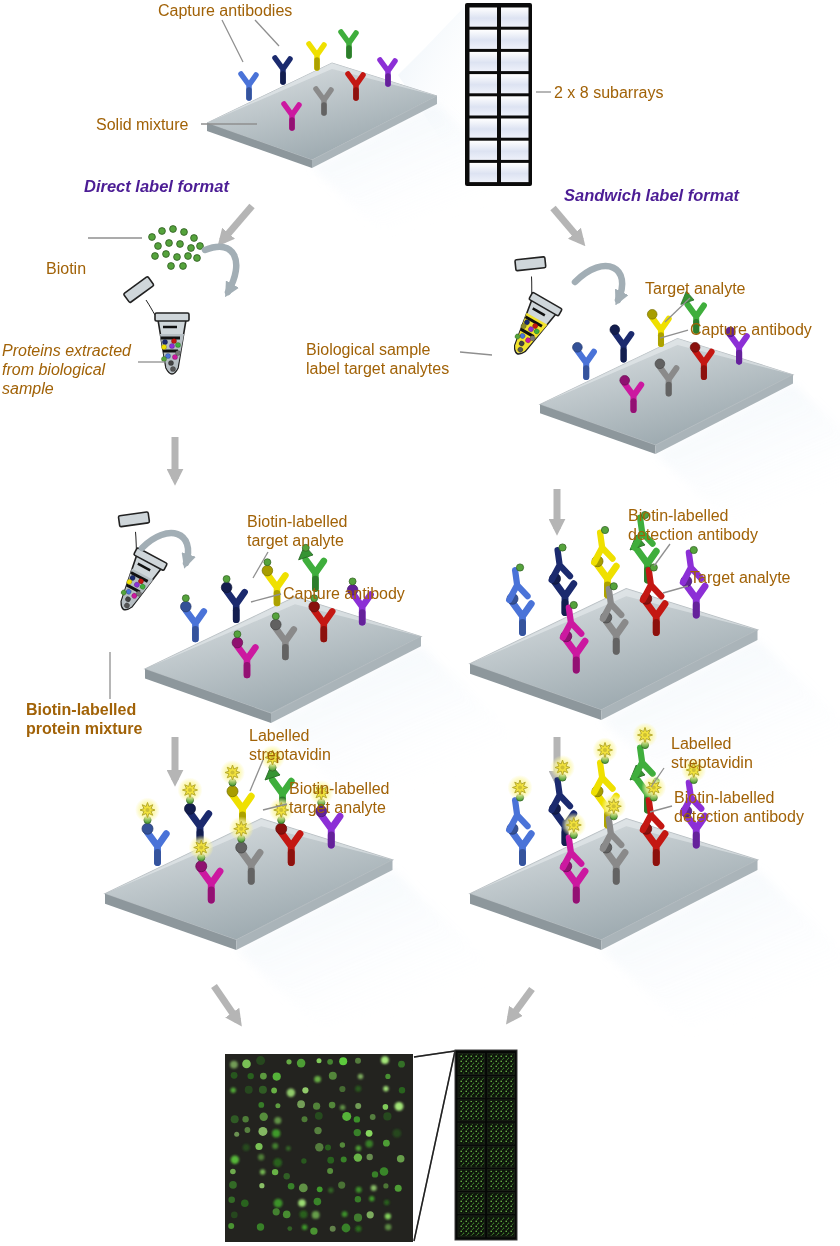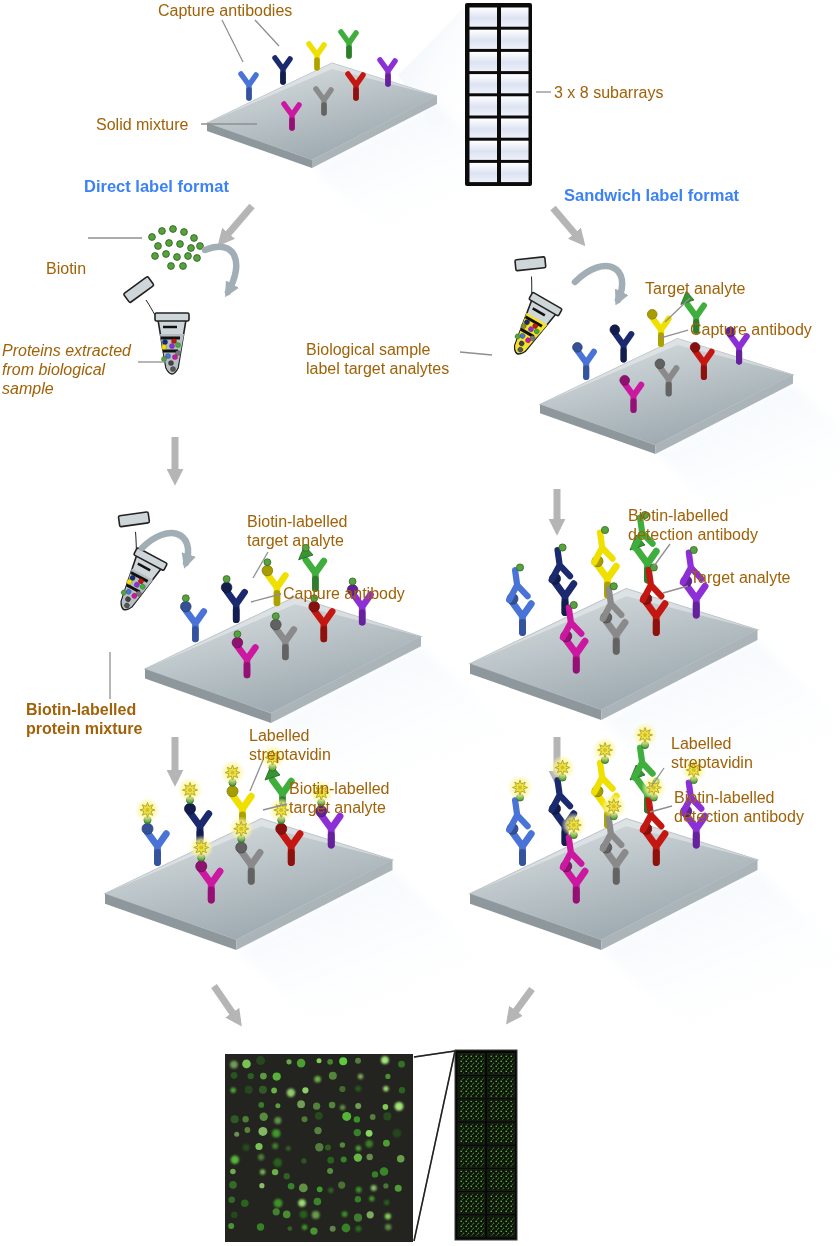--- a/index.html
+++ b/index.html
@@ -6,22 +6,23 @@
   body{
     width:840px;height:1246px;position:relative;background:#ffffff;
     font-family:"Liberation Sans","DejaVu Sans",sans-serif;overflow:hidden;
   }
   #fig{position:absolute;left:0;top:0;}
   .lbl{
     position:absolute;font-size:16px;line-height:1.18;color:#a16207;
     white-space:normal;
   }
   .hdr{
-    position:absolute;font-size:16.5px;font-weight:bold;color:#3b82f6;
+    position:absolute;font-size:16.5px;font-weight:bold;color:#4c1d95;
     white-space:nowrap;
+    font-style:italic;
   }
 </style>
 </head>
 <body>
 
 <svg id="fig" width="840" height="1246" viewBox="0 0 840 1246">
     <defs>
       <linearGradient id="slabG" x1="0" y1="0" x2="0.6" y2="1">
         <stop offset="0" stop-color="#dfe4e6"></stop>
         <stop offset="1" stop-color="#9aa7ad"></stop>
@@ -751,21 +752,21 @@
       <rect x="459" y="1216.9" width="24.7" height="19" fill="url(#speck)" opacity="0.95"></rect>
       <rect x="487.7" y="1215.9" width="26.7" height="21" fill="#0e150b" stroke="#1d241a" stroke-width="0.8"></rect>
       <rect x="488.7" y="1216.9" width="24.7" height="19" fill="url(#speck)" opacity="0.95"></rect>
     </g>
   </svg>
 
 <div class="lbl" style="left:158px;top:2px;width:170px;">Capture antibodies</div>
 
 <div class="lbl" style="left:96px;top:116px;width:110px;">Solid mixture</div>
 
-<div class="lbl" style="left:554px;top:84px;width:130px;">3 x 8 subarrays</div>
+<div class="lbl" style="left:554px;top:84px;width:130px;">2 x 8 subarrays</div>
 
 <div class="hdr" style="left:84px;top:177px;">Direct label format</div>
 
 <div class="hdr" style="left:564px;top:186px;">Sandwich label format</div>
 
 <div class="lbl" style="left:46px;top:230px;width:60px;margin-top:30px;">Biotin</div>
 
 <div class="lbl" style="left:2px;top:342px;width:135px;font-style:italic;">Proteins extracted from biological sample</div>
 
 <div class="lbl" style="left:306px;top:341px;width:152px;">Biological sample label target analytes</div>

